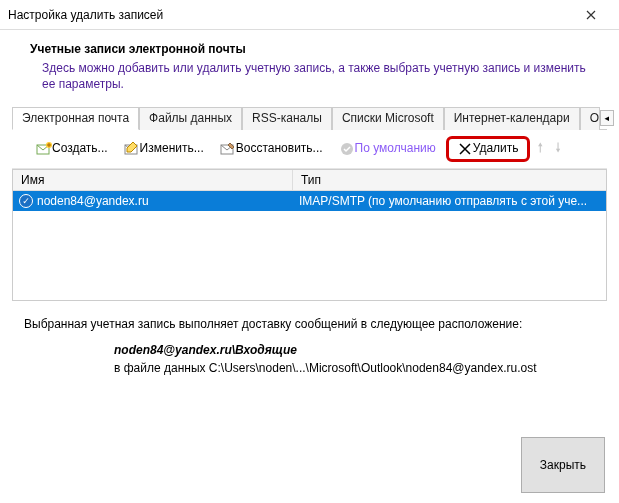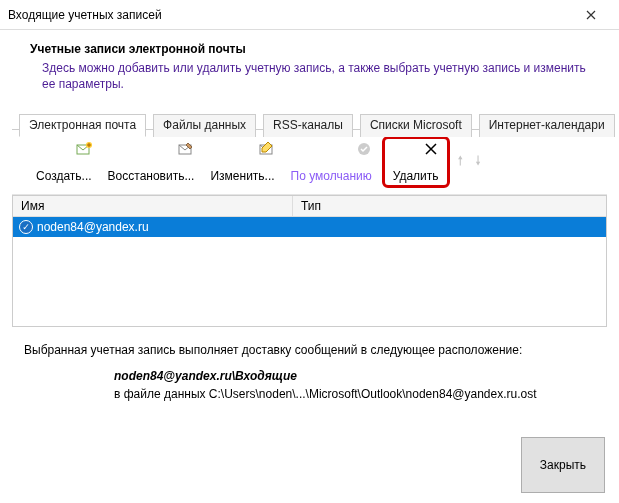--- a/index.html
+++ b/index.html
@@ -39,22 +39,21 @@
 }
 .tab {
   padding: 3px 9px;
   border: 1px solid #ccc;
   border-bottom: none;
   background: #f5f5f5;
   font-size: 12px;
   color: #222;
   white-space: nowrap;
   position: relative;
-  top: 8px;
-  margin-left: 7px;
+  top: 1px;
 }
 .tab.active {
   background: #fff;
   border-bottom: 1px solid #fff;
   z-index: 2;
 }
 .tab.cut { overflow: hidden; }
 .tabs-nav {
   display: flex;
   align-items: center;
@@ -70,25 +69,24 @@
 }
 .toolbar {
   display: flex;
   align-items: center;
   gap: 4px;
   padding: 6px 18px;
   border-bottom: 1px solid #e5e5e5;
   margin: 0 12px;
 }
 .tb-btn {
-  display: flex; align-items: flex-end; gap: 12px;
+  display: flex; align-items: flex-start; gap: 0;
   padding: 2px 6px;
   border-radius: 2px;
   font-size: 12px;
-  flex-direction: column;
 }
 .tb-disabled { color: #8b5cf6; }
 .tb-icon { width: 16px; height: 16px; display: inline-flex; align-items: center; justify-content: center; }
 .highlight {
   border: 3px solid #d30000;
   border-radius: 6px;
   padding: 2px 8px;
 }
 .arrow-dis { color: #c5c5c5; font-size: 13px; padding: 0 4px; }
 .list-wrap {
@@ -150,21 +148,21 @@
   background: #e1e1e1;
   font-size: 12px;
   font-family: inherit;
 }
 svg { display: block; }
 </style>
 </head>
 <body>
 
 <div class="titlebar">
-  <span class="title">Входящие учетных записей</span>
+  <span class="title">Настройка удалить записей</span>
   <div class="close-x">
     <svg width="10" height="10" viewBox="0 0 10 10">
         <path d="M1 1 L9 9 M9 1 L1 9" stroke="currentColor" stroke-width="1.2" fill="none"></path>
       </svg>
   </div>
 </div>
 
 <div class="header">
   <h1>Учетные записи электронной почты</h1>
   <p>Здесь можно добавить или удалить учетную запись, а также выбрать учетную запись и изменить ее параметры.</p>
@@ -193,34 +191,34 @@
           <path d="M13 2 v4 M11 4 h4" stroke="#a60" stroke-width="1"></path>
         </svg>
     </span>
     <span>Создать...</span>
   </div>
   <div class="tb-btn">
     <span class="tb-icon">
       <svg width="16" height="16" viewBox="0 0 16 16">
           <rect x="1" y="4" width="12" height="9" fill="#fff" stroke="#888" stroke-width="1"></rect>
           <path d="M1 4 L7 9 L13 4" stroke="#888" fill="none"></path>
-          <path d="M10 2 l4 4 l-2 2 l-4 -4 z" fill="#c96" stroke="#864"></path>
-        </svg>
-    </span>
-    <span>Восстановить...</span>
+          <path d="M9 1 l4 4 l-6 6 l-4 0 l0 -4 z" fill="#fd6" stroke="#b80"></path>
+        </svg>
+    </span>
+    <span>Изменить...</span>
   </div>
   <div class="tb-btn">
     <span class="tb-icon">
       <svg width="16" height="16" viewBox="0 0 16 16">
           <rect x="1" y="4" width="12" height="9" fill="#fff" stroke="#888" stroke-width="1"></rect>
           <path d="M1 4 L7 9 L13 4" stroke="#888" fill="none"></path>
-          <path d="M9 1 l4 4 l-6 6 l-4 0 l0 -4 z" fill="#fd6" stroke="#b80"></path>
-        </svg>
-    </span>
-    <span>Изменить...</span>
+          <path d="M10 2 l4 4 l-2 2 l-4 -4 z" fill="#c96" stroke="#864"></path>
+        </svg>
+    </span>
+    <span>Восстановить...</span>
   </div>
   <div class="tb-btn tb-disabled">
     <span class="tb-icon">
       <svg width="16" height="16" viewBox="0 0 16 16">
           <circle cx="8" cy="8" r="6" fill="#ccc"></circle>
           <path d="M5 8 l2 2 l4 -4" stroke="#fff" stroke-width="1.5" fill="none"></path>
         </svg>
     </span>
     <span>По умолчанию</span>
   </div>
@@ -241,20 +239,21 @@
 <div class="list-wrap">
   <div class="list-header">
     <div class="col-name">Имя</div>
     <div class="col-type">Тип</div>
   </div>
   <div class="row">
     <div class="cell-name">
       <span class="check-badge">✓</span>
       <span>noden84@yandex.ru</span>
     </div>
+    <div class="cell-type">IMAP/SMTP (по умолчанию отправлять с этой уче...</div>
   </div>
 </div>
 
 <div class="delivery">
   <div>Выбранная учетная запись выполняет доставку сообщений в следующее расположение:</div>
   <div class="path">
     <b>noden84@yandex.ru\Входящие</b><br>
     <span>в файле данных C:\Users\noden\...\Microsoft\Outlook\noden84@yandex.ru.ost</span>
   </div>
 </div>

